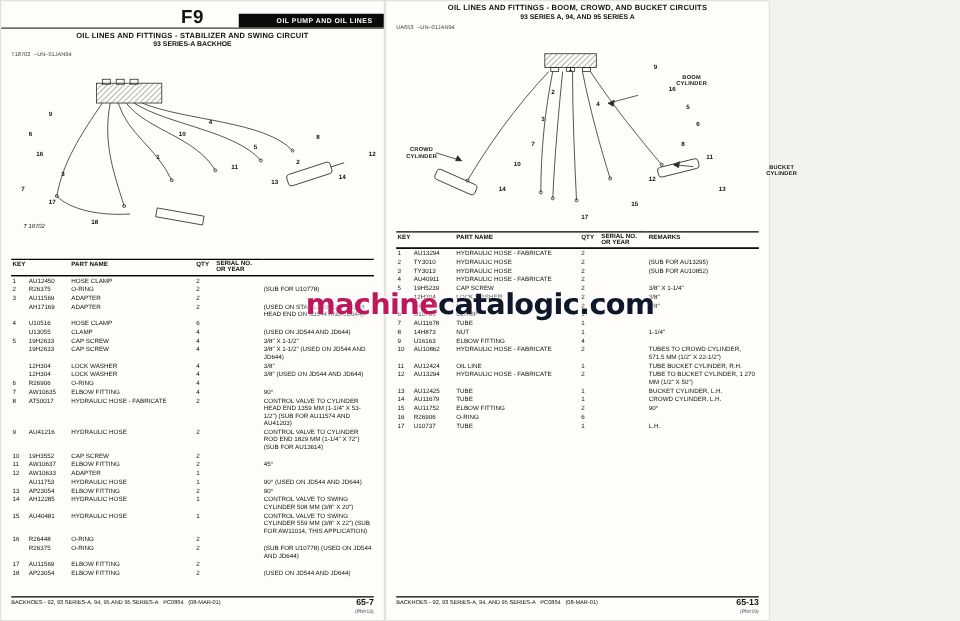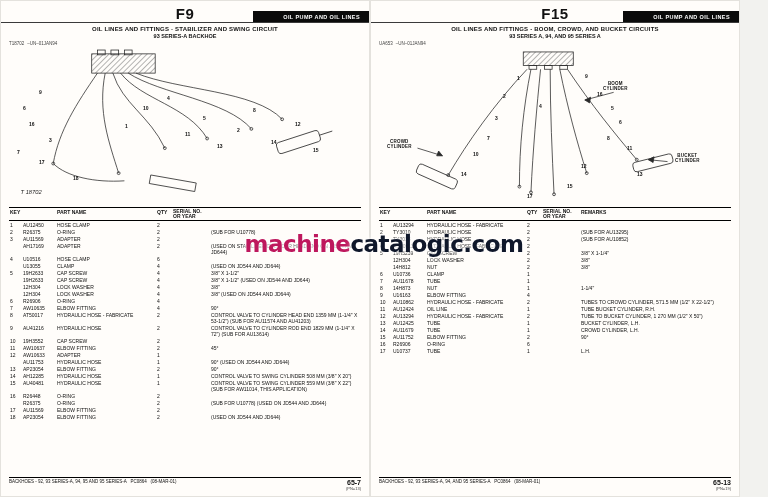--- a/index.html
+++ b/index.html
@@ -1,20 +1,20 @@
 <!DOCTYPE html>
 <html><head>
 <meta charset="utf-8">
 <style>
   html,body{margin:0;padding:0;}
   body{
     width:768px;height:497px;position:relative;overflow:hidden;
     background:#f2f2ef;font-family:"Liberation Sans",sans-serif;color:#111;
   }
-  .pages{display:flex;width:740px;height:497px;}
+  .pages{display:flex;width:616px;height:497px;}
   .page{
     width:384px;height:497px;background:#fffdfa;box-sizing:border-box;
     position:relative;padding:0 8px;border:1px solid #e4e2dd;
   }
   .page-header{position:relative;height:22px;}
   .fig{text-align:center;font-weight:bold;font-size:15px;padding-top:4px;letter-spacing:0.5px;}
   .banner{
     position:absolute;right:-8px;top:10px;background:#0a0a0a;color:#fff;
     font-size:5.5px;font-weight:bold;letter-spacing:0.4px;
     padding:2.5px 9px 2.5px 30px;white-space:nowrap;
@@ -351,25 +351,20 @@
     <footer>
       <span>BACKHOES - 92, 93 SERIES-A, 94, 95 AND 95 SERIES-A&nbsp;&nbsp;&nbsp;PC0864&nbsp;&nbsp;&nbsp;(08-MAR-01)</span>
       <span class="pageno">
         <b>65-7</b>
         <i>(PN=13)</i>
       </span>
     </footer>
   </section>
 
   <section class="page">
-    <div class="page-header">
-      <div class="fig">F15</div>
-      <div class="rule"></div>
-      <div class="banner">OIL PUMP AND OIL LINES</div>
-    </div>
     <div class="title1">OIL LINES AND FITTINGS - BOOM, CROWD, AND BUCKET CIRCUITS</div>
     <div class="title2">93 SERIES A, 94, AND 95 SERIES A</div>
     <div class="idrow">
       <span>UA653</span>
       <span>–UN–01JAN94</span>
     </div>
 
     <div class="diagram" id="diagram-right">
       <svg viewBox="0 0 366 158">
         <defs>

